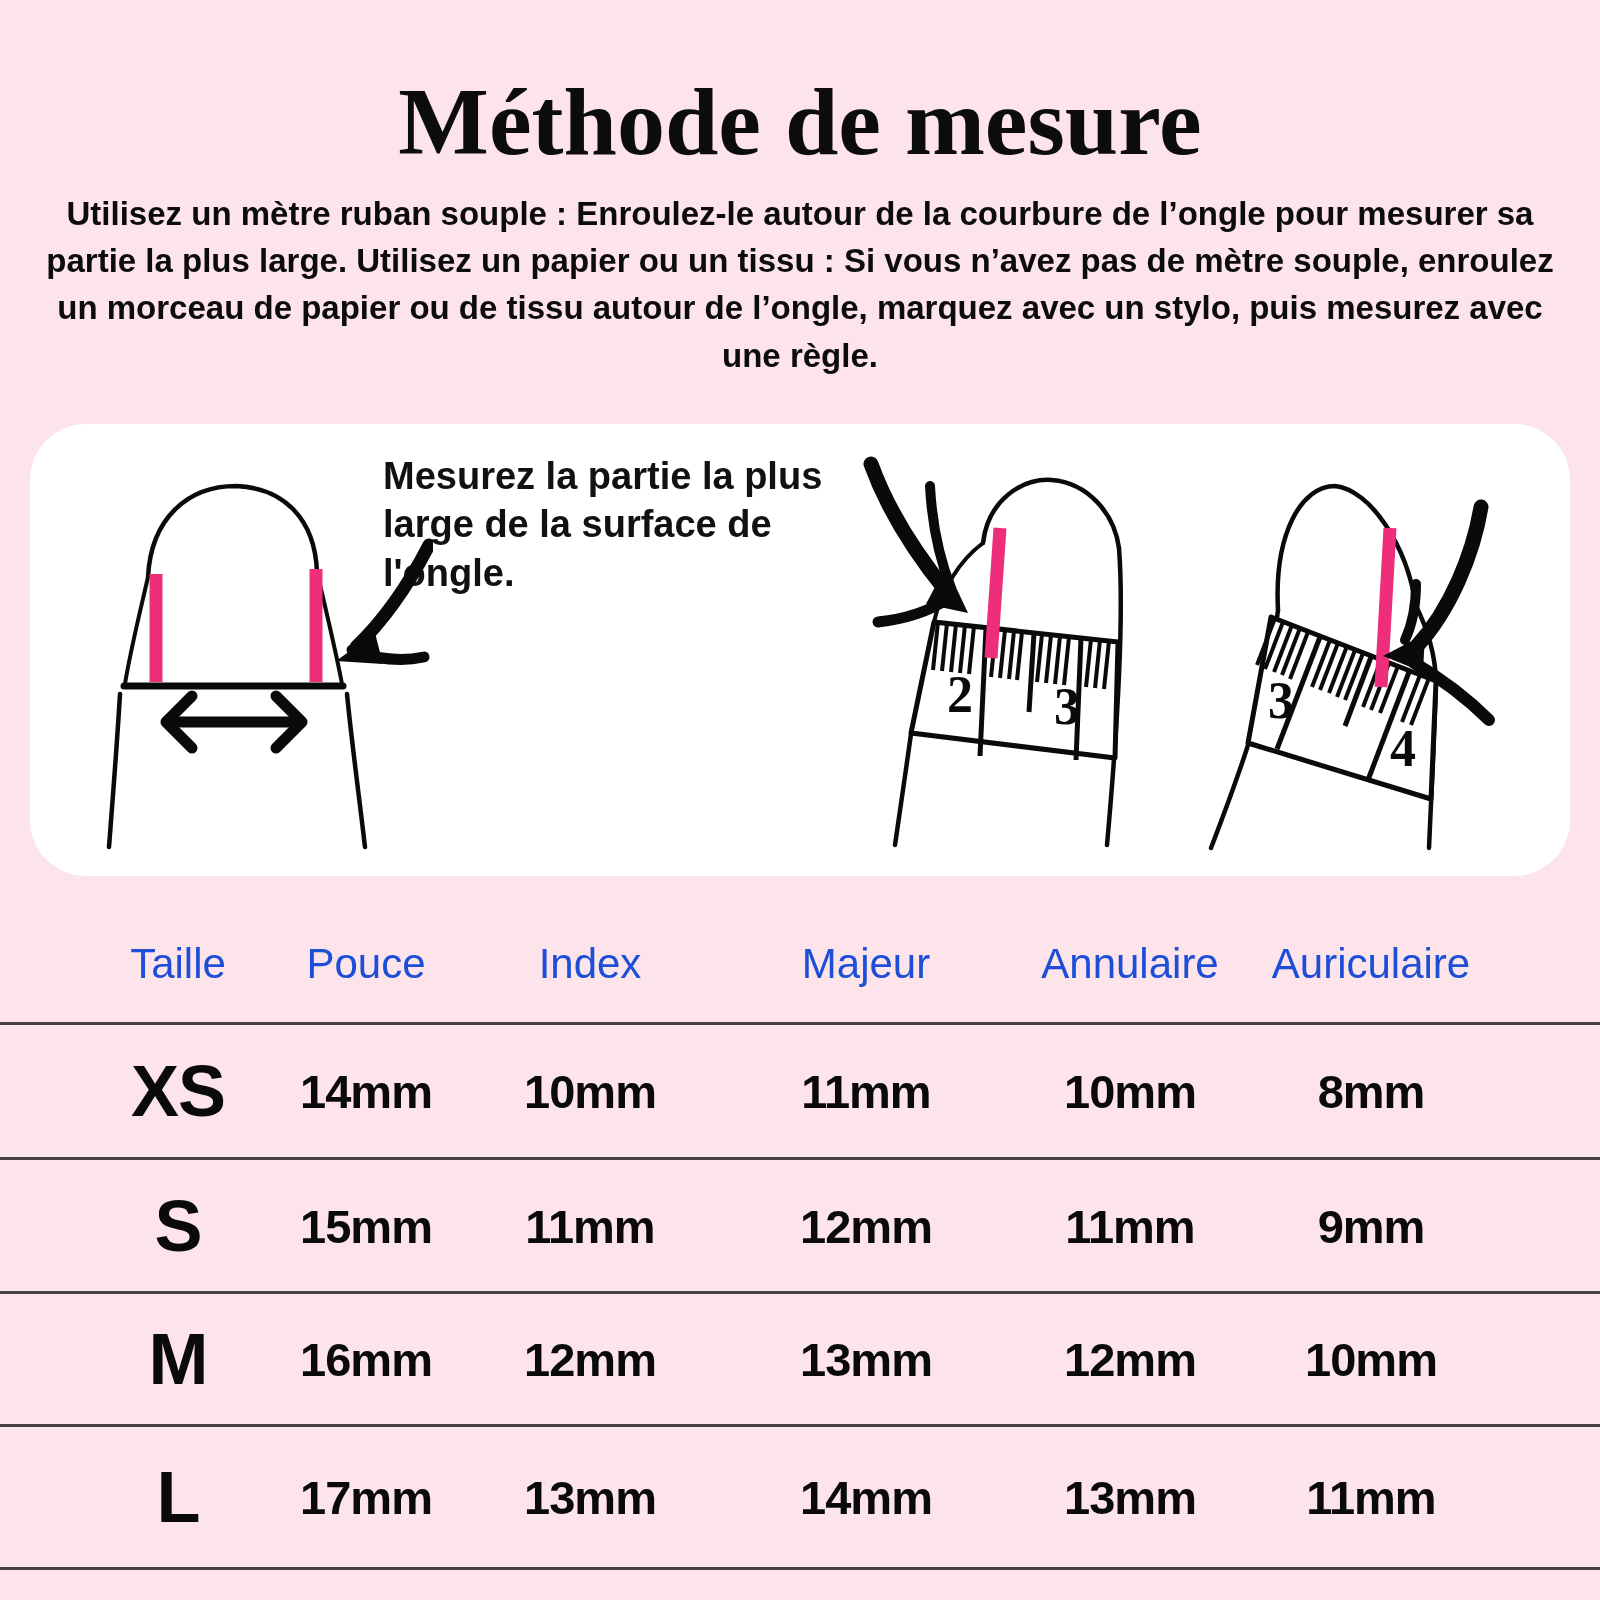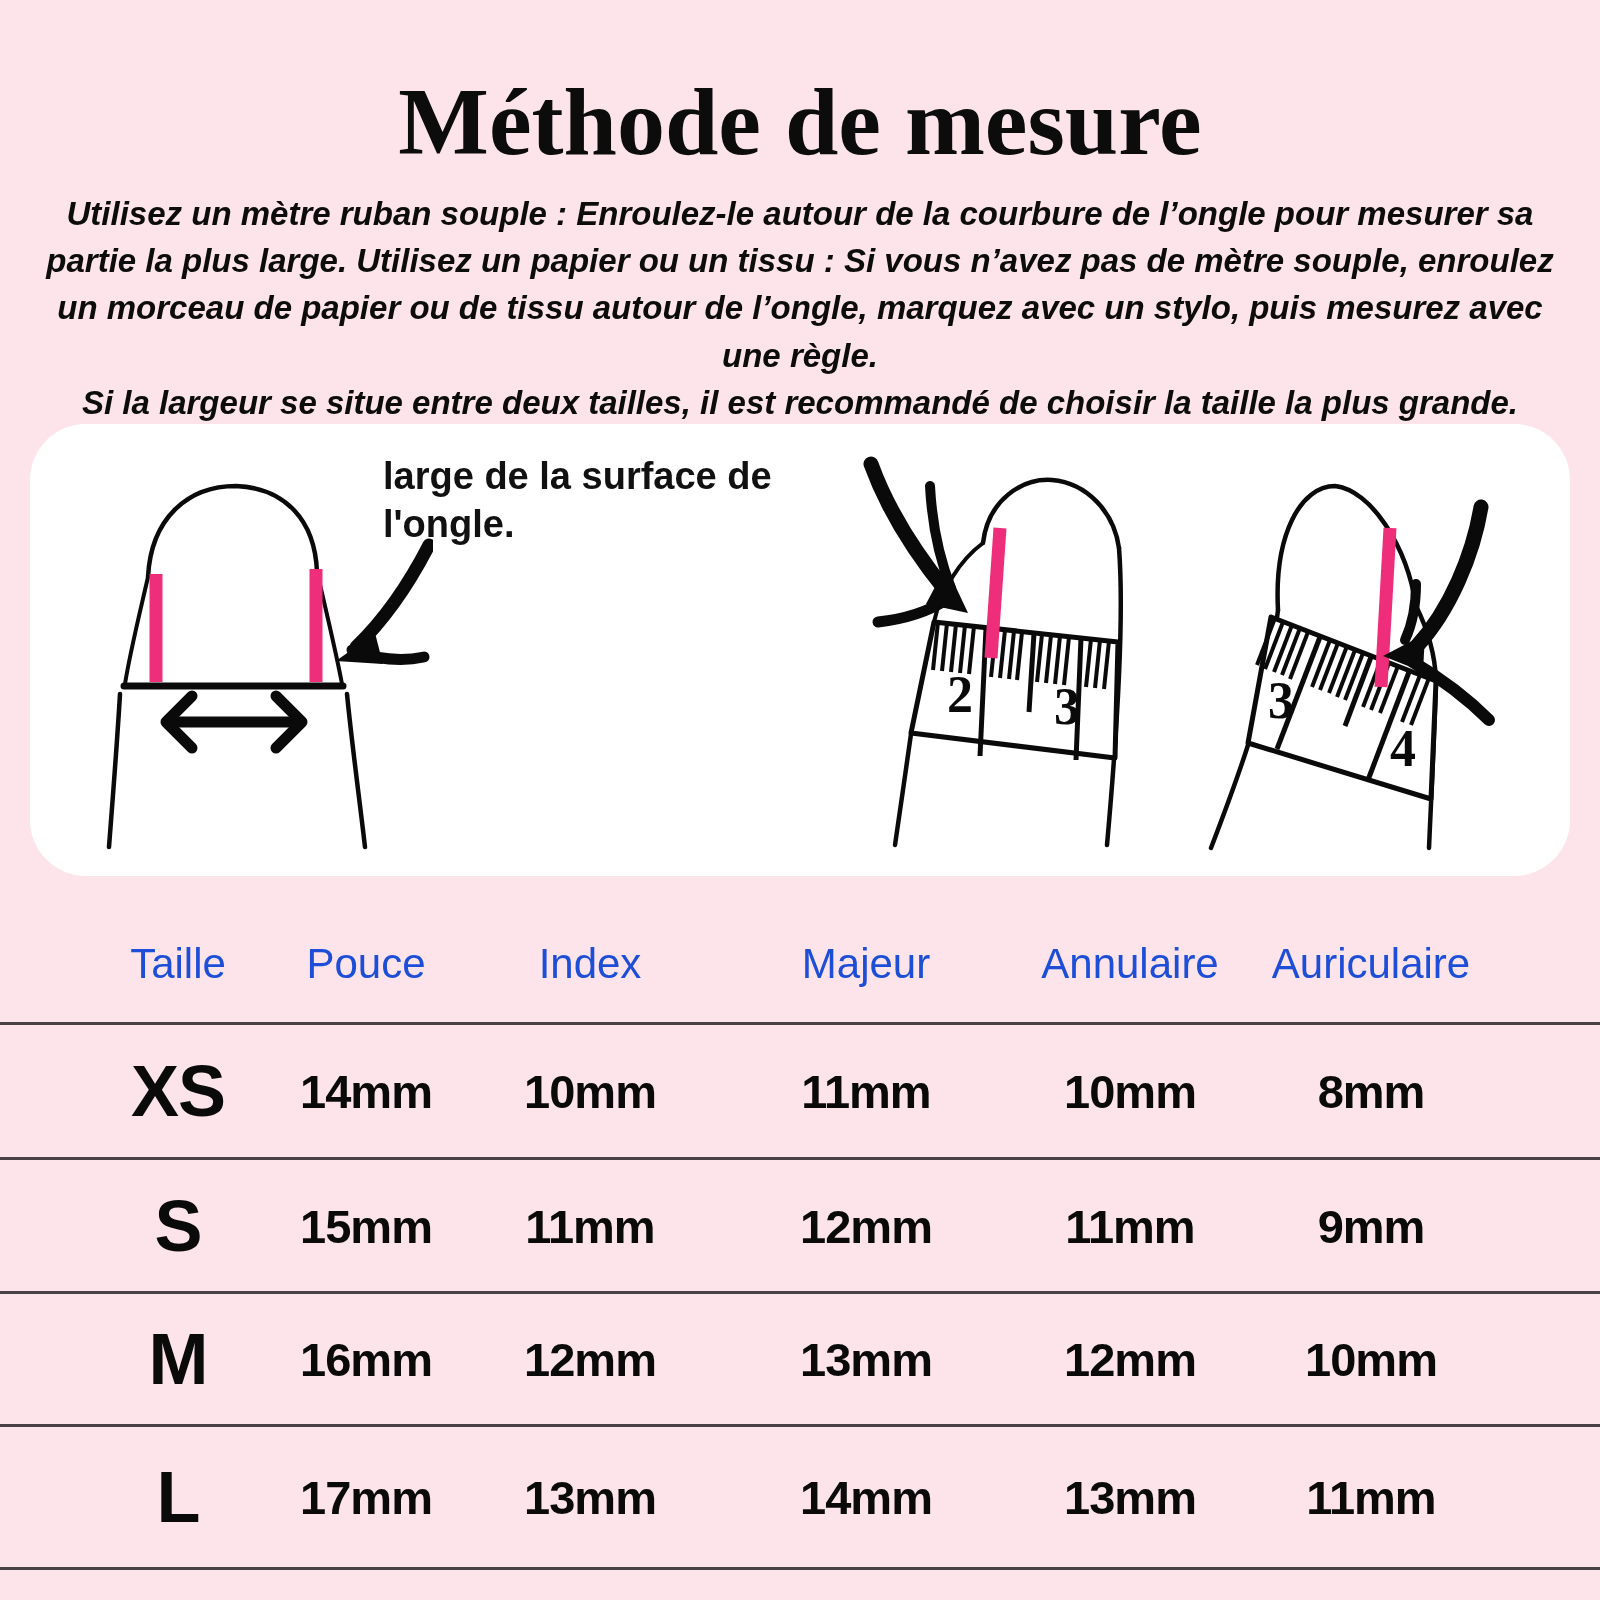--- a/index.html
+++ b/index.html
@@ -21,21 +21,20 @@
     letter-spacing:0px;
     color:#0c0c0c;
   }
   .intro{
     position:absolute;top:190px;left:30px;width:1540px;
     text-align:center;
     font-weight:700;
     font-size:33px;
     line-height:1.43;
     color:#0c0c0c;
-    font-style:italic;
   }
   .intro p{margin:0;}
   .panel{
     position:absolute;left:30px;top:424px;width:1540px;height:452px;
     background:#ffffff;border-radius:56px;
   }
   .annotation{
     position:absolute;left:383px;top:452px;width:470px;
     font-weight:700;font-size:38px;line-height:1.27;color:#111;
   }
@@ -75,26 +74,26 @@
 </style>
 </head>
 <body>
 
 <div class="page">
 
   <div class="title">Méthode de mesure</div>
 
   <div class="intro">
     <p>Utilisez un mètre ruban souple : Enroulez-le autour de la courbure de l’ongle pour mesurer sa partie la plus large. Utilisez un papier ou un tissu : Si vous n’avez pas de mètre souple, enroulez un morceau de papier ou de tissu autour de l’ongle, marquez avec un stylo, puis mesurez avec une règle.</p>
-    <p>Si la largeur se situe entre deux tailles, il est recommandé de choisir la taille la plus grande.</p>
   </div>
 
   <div class="panel"></div>
 
   <div class="annotation">
+    <div>Mesurez la partie la plus</div>
     <div>large de la surface de l'ongle.</div>
   </div>
 
   <svg class="fig fig-front" width="345" height="420" viewBox="0 0 345 420">
     <g fill="none" stroke="#0a0a0a" stroke-linecap="round">
       <path d="M60,127 C63,68 100,36 148,36 C197,38 227,70 229,122" stroke-width="4.5"></path>
       <path d="M60,127 C52,162 42,202 37,234" stroke-width="4"></path>
       <path d="M229,122 C238,160 248,202 254,234" stroke-width="4"></path>
       <path d="M36,236 L255,236" stroke-width="7"></path>
       <path d="M32,244 C29,295 25,345 21,397" stroke-width="4.5"></path>

